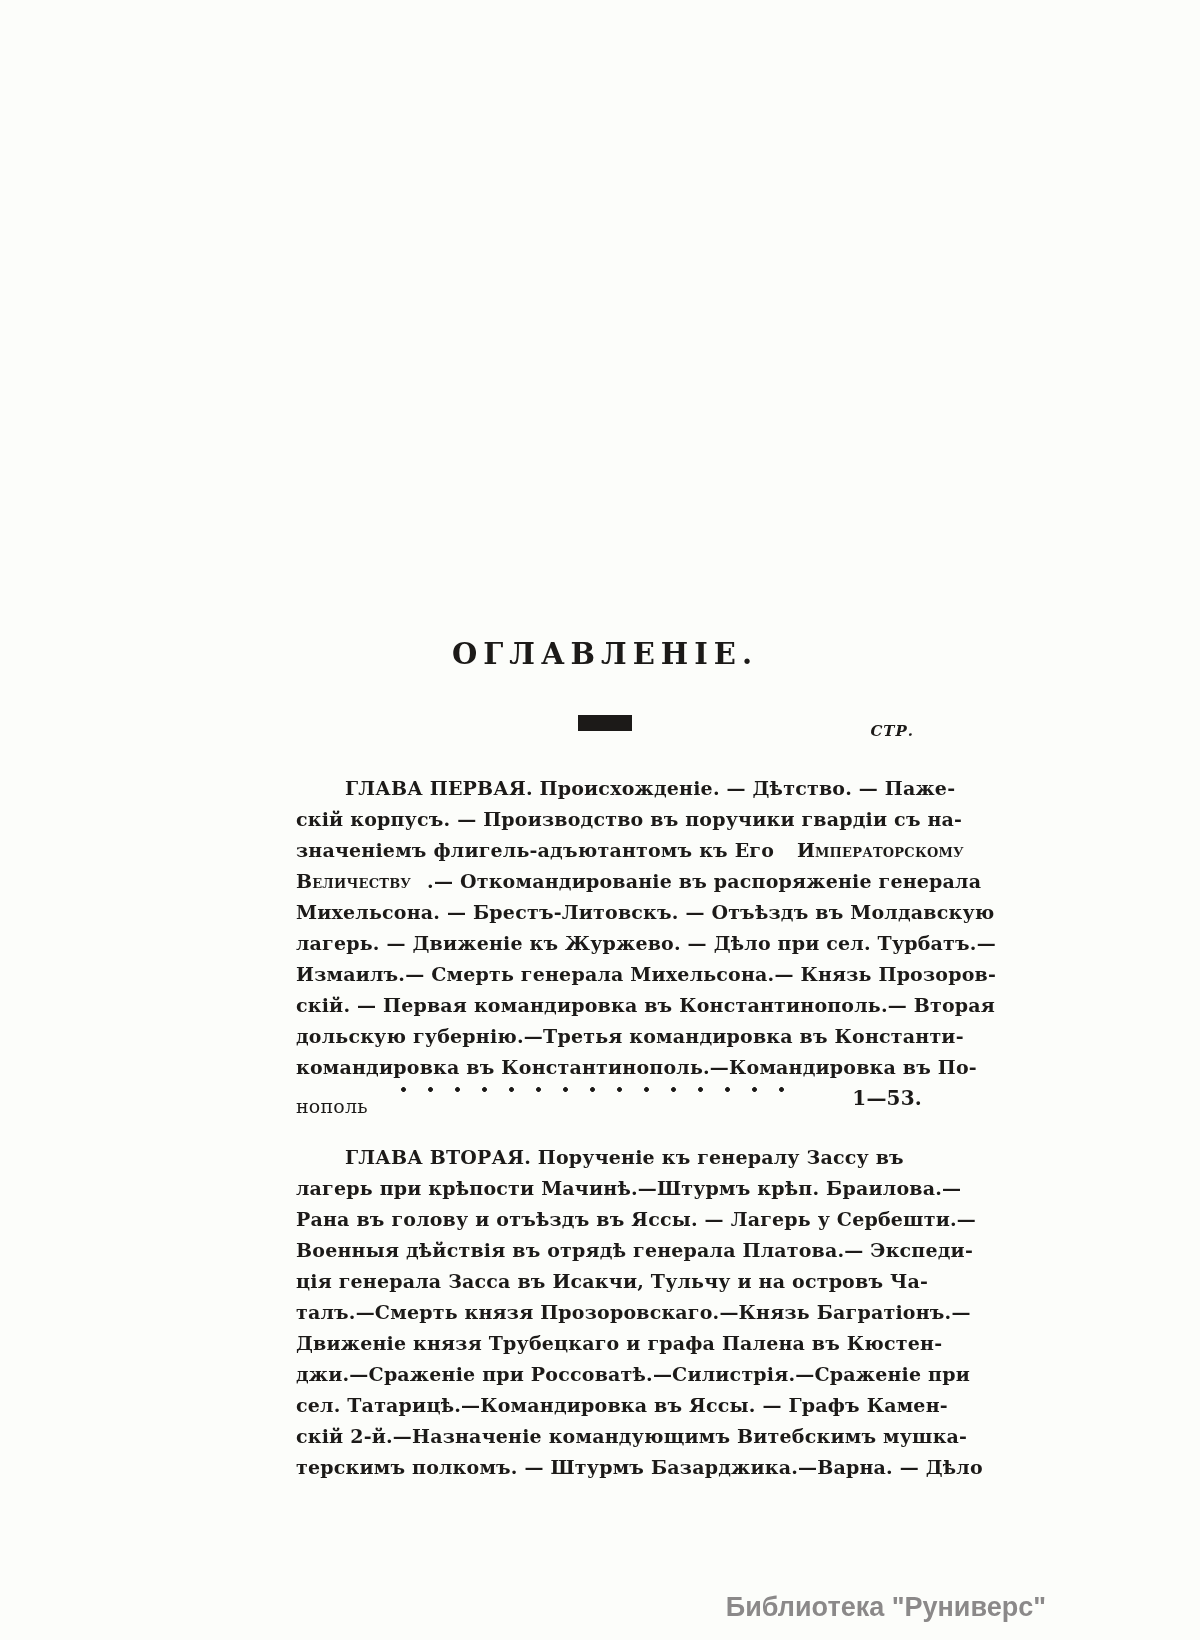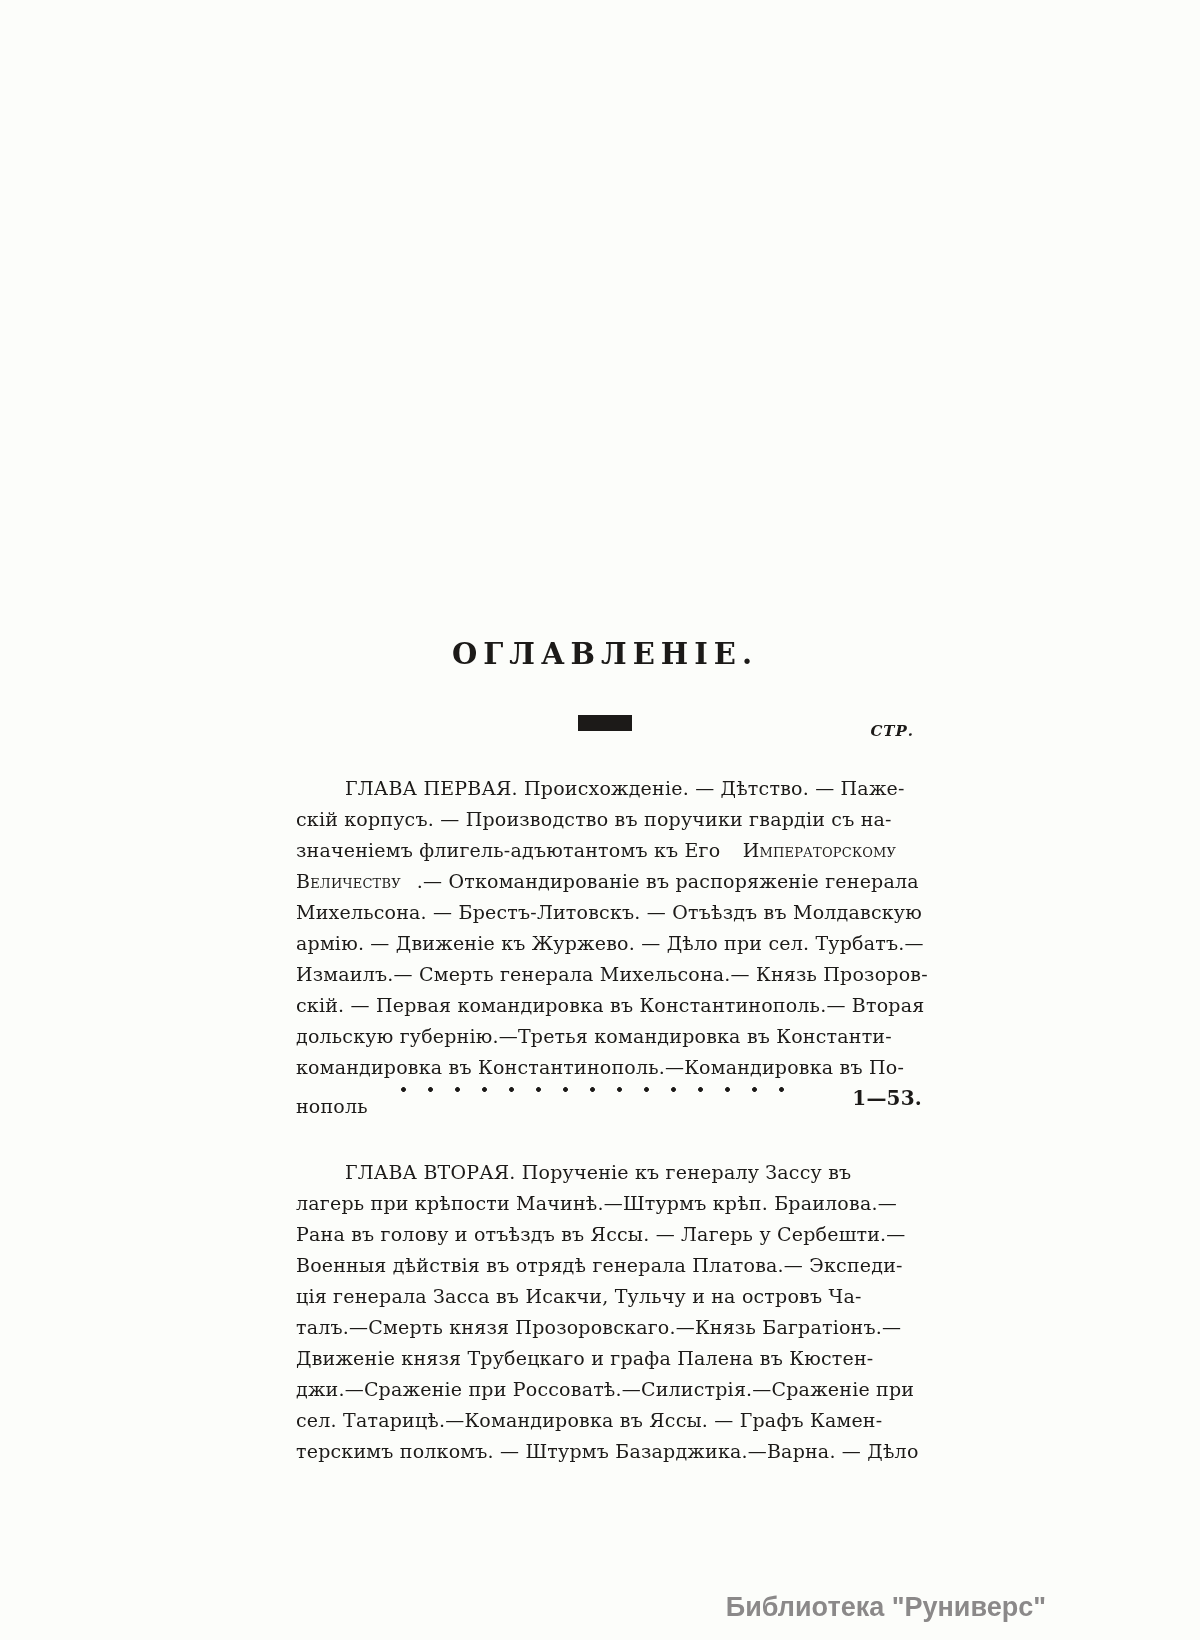--- a/index.html
+++ b/index.html
@@ -47,29 +47,29 @@
     font-size:15px;
     font-weight:bold;
     letter-spacing:1px;
     font-style:italic;
   }
   .chapters{
     position:absolute;
     top:733px;left:0;
     width:578px;
   }
-  .chapter{margin-top:27px;}
+  .chapter{margin-top:12px;}
   .chapter:first-child{margin-top:0;}
   .toc-line{
     font-size:19px;
     line-height:31px;
     height:31px;
     text-align:justify;
     text-align-last:justify;
-    font-weight:400;
+    font-weight:700;
     white-space:nowrap;
     letter-spacing:0.2px;
   }
   .toc-line.first{text-indent:49px;}
   .sc{font-variant:small-caps;}
   .toc-line-last{
     position:relative;
     display:flex;
     align-items:baseline;
     font-size:19px;
@@ -114,39 +114,40 @@
     <div class="page-title">ОГЛАВЛЕНІЕ.</div>
     <div class="divider-rule"></div>
     <div class="page-col-header">СТР.</div>
     <div class="chapters">
         <div class="chapter">
           <div class="toc-line first"><span>ГЛАВА ПЕРВАЯ. Происхожденіе. — Дѣтство. — Паже-</span></div>
           <div class="toc-line"><span>скій корпусъ. — Производство въ поручики гвардіи съ на-</span></div>
           <div class="toc-line"><span>значеніемъ флигель-адъютантомъ къ Его </span><span class="sc">Императорскому</span></div>
           <div class="toc-line"><span class="sc">Величеству</span><span>.— Откомандированіе въ распоряженіе генерала</span></div>
           <div class="toc-line"><span>Михельсона. — Брестъ-Литовскъ. — Отъѣздъ въ Молдавскую</span></div>
-          <div class="toc-line"><span>армію. — Движеніе къ Журжево. — Дѣло при сел. Турбатъ.—</span></div>
+          <div class="toc-line"><span>лагерь. — Движеніе къ Журжево. — Дѣло при сел. Турбатъ.—</span></div>
           <div class="toc-line"><span>Измаилъ.— Смерть генерала Михельсона.— Князь Прозоров-</span></div>
           <div class="toc-line"><span>скій. — Первая командировка въ Константинополь.— Вторая</span></div>
           <div class="toc-line"><span>дольскую губернію.—Третья командировка въ Константи-</span></div>
           <div class="toc-line"><span>командировка въ Константинополь.—Командировка въ По-</span></div>
           <div class="toc-line-last">
             <span>нополь</span>
             <span class="leader"></span>
             <span class="pages">1—53.</span>
           </div>
         </div>
         <div class="chapter">
           <div class="toc-line first"><span>ГЛАВА ВТОРАЯ. Порученіе къ генералу Зассу въ</span></div>
           <div class="toc-line"><span>лагерь при крѣпости Мачинѣ.—Штурмъ крѣп. Браилова.—</span></div>
           <div class="toc-line"><span>Рана въ голову и отъѣздъ въ Яссы. — Лагерь у Сербешти.—</span></div>
           <div class="toc-line"><span>Военныя дѣйствія въ отрядѣ генерала Платова.— Экспеди-</span></div>
           <div class="toc-line"><span>ція генерала Засса въ Исакчи, Тульчу и на островъ Ча-</span></div>
           <div class="toc-line"><span>талъ.—Смерть князя Прозоровскаго.—Князь Багратіонъ.—</span></div>
           <div class="toc-line"><span>Движеніе князя Трубецкаго и графа Палена въ Кюстен-</span></div>
           <div class="toc-line"><span>джи.—Сраженіе при Россоватѣ.—Силистрія.—Сраженіе при</span></div>
           <div class="toc-line"><span>сел. Татарицѣ.—Командировка въ Яссы. — Графъ Камен-</span></div>
+          <div class="toc-line"><span>скій 2-й.—Назначеніе командующимъ Витебскимъ мушка-</span></div>
           <div class="toc-line"><span>терскимъ полкомъ. — Штурмъ Базарджика.—Варна. — Дѣло</span></div>
         </div>
       </div>
   </div>
   <div class="watermark">Библиотека "Руниверс"</div>
 </div>
 
 </body></html>

